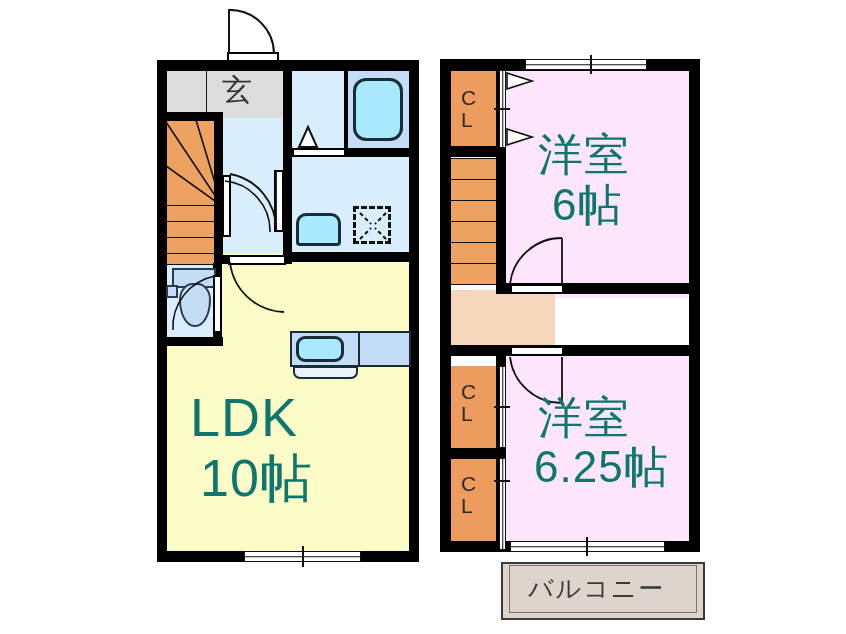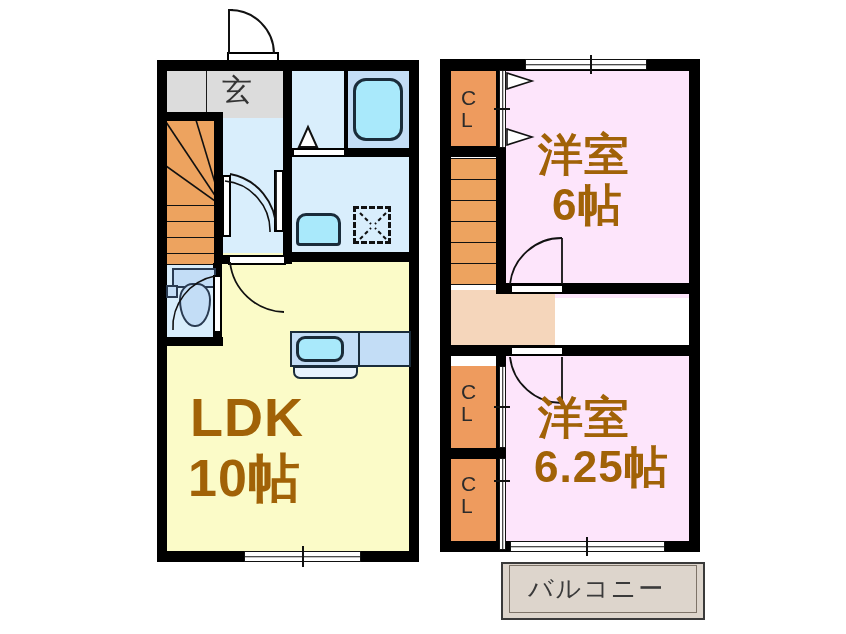--- a/index.html
+++ b/index.html
@@ -45,21 +45,21 @@
   .tub{position:absolute;background:#a9e9fb;border:3px solid #1a2c3a;border-radius:13px;box-sizing:border-box;}
   .ksink{position:absolute;background:#a9e9fb;border:3px solid #1a2c3a;border-radius:9px;box-sizing:border-box;}
   .vsink{position:absolute;background:#a9e9fb;border:3px solid #1a2c3a;border-radius:10px 10px 4px 4px;box-sizing:border-box;}
   .wm{position:absolute;border:3px dashed #111;box-sizing:border-box;background:transparent;}
   .tank{position:absolute;background:#c3ddf6;border:2px solid #2a3b52;box-sizing:border-box;}
   .bowl{position:absolute;background:#c3ddf6;border:2px solid #2a3b52;box-sizing:border-box;
         border-radius:42% 42% 48% 48%/38% 38% 62% 62%;}
   .lever{position:absolute;background:#c3ddf6;border:2px solid #2a3b52;box-sizing:border-box;}
 
   
-  .room-name{font-weight:bold;color:#a16207;letter-spacing:1px;}
+  .room-name{font-weight:normal;color:#0f766e;letter-spacing:1px;}
   .cl-txt{position:absolute;color:#2b2b2b;font-size:19px;line-height:19px;}
   .genkan{position:absolute;color:#333;font-size:26px;line-height:26px;}
   .balcony-txt{color:#3a3a3a;letter-spacing:2px;}
 </style>
 </head>
 <body>
 
 <div id="plan">
 
   <div>
@@ -181,21 +181,21 @@
 
     <div class="hairline" style="left:290px;top:331px;width:121px;height:36px;background:#c3ddf6;border:2px solid #1a2c3a;"></div>
     <div class="hairline" style="left:358px;top:331px;width:2px;height:36px;background:#1a2c3a;border:none;"></div>
     <div class="ksink" style="left:296px;top:336px;width:48px;height:26px;"></div>
     <div class="hairline" style="left:293px;top:366px;width:65px;height:13px;background:#e7f2fd;border:2px solid #1a2c3a;border-radius:0 0 7px 7px;"></div>
 
     <div class="slider" style="left:244px;top:551px;width:117px;height:11px;"></div>
     <div class="tickv" style="left:302px;top:546px;height:21px;"></div>
 
     <div class="lbl room-name" style="left:190px;top:390px;font-size:54px;">LDK</div>
-    <div class="lbl room-name" style="left:188px;top:452px;font-size:52px;">10帖</div>
+    <div class="lbl room-name" style="left:200px;top:452px;font-size:52px;">10帖</div>
   </div>
 
   <div>
 
     <div class="room f-pink" style="left:506px;top:70px;width:184px;height:228px;"></div>
 
     <div class="room f-peach" style="left:450px;top:290px;width:105px;height:58px;"></div>
 
     <div class="room f-pink" style="left:506px;top:348px;width:184px;height:204px;"></div>
 

